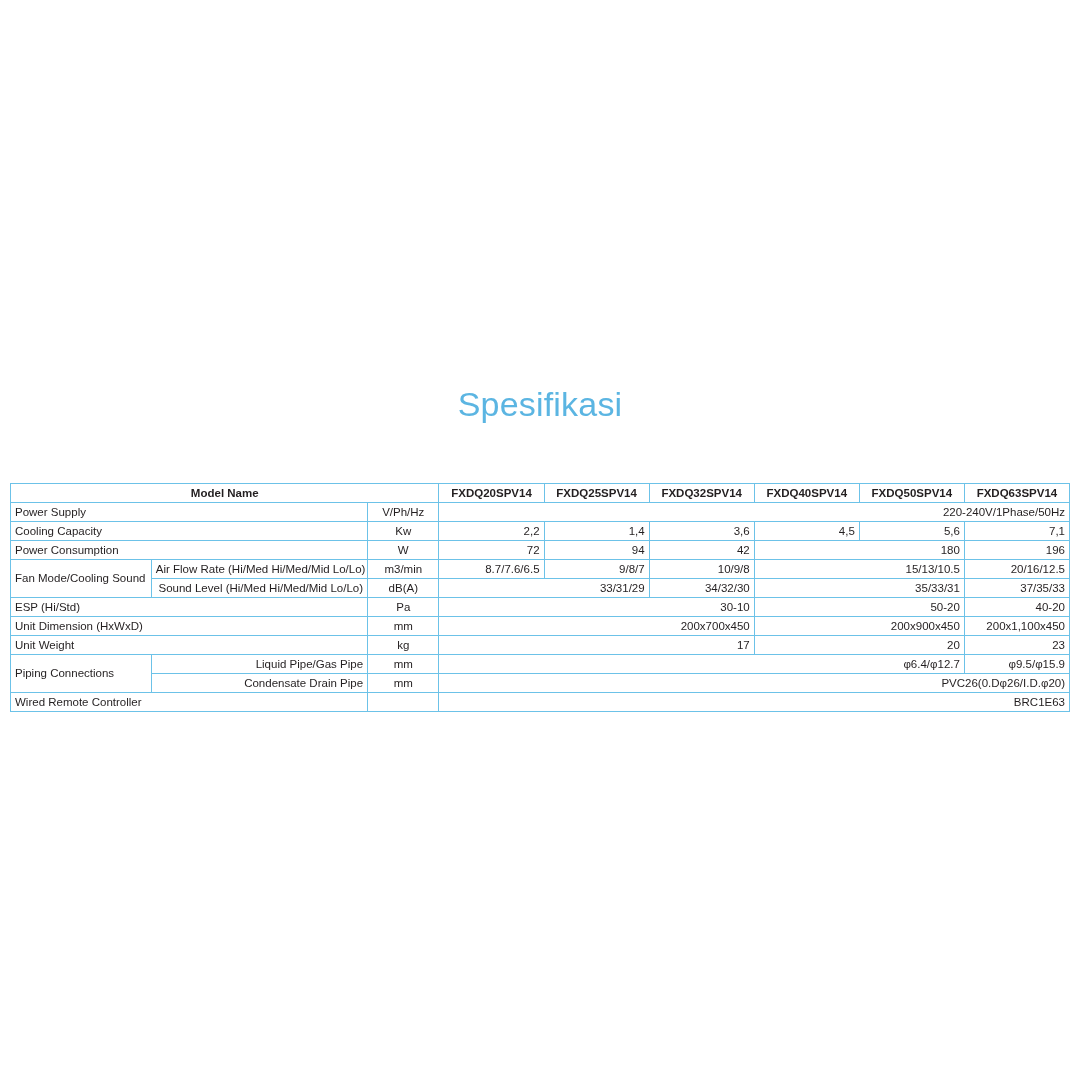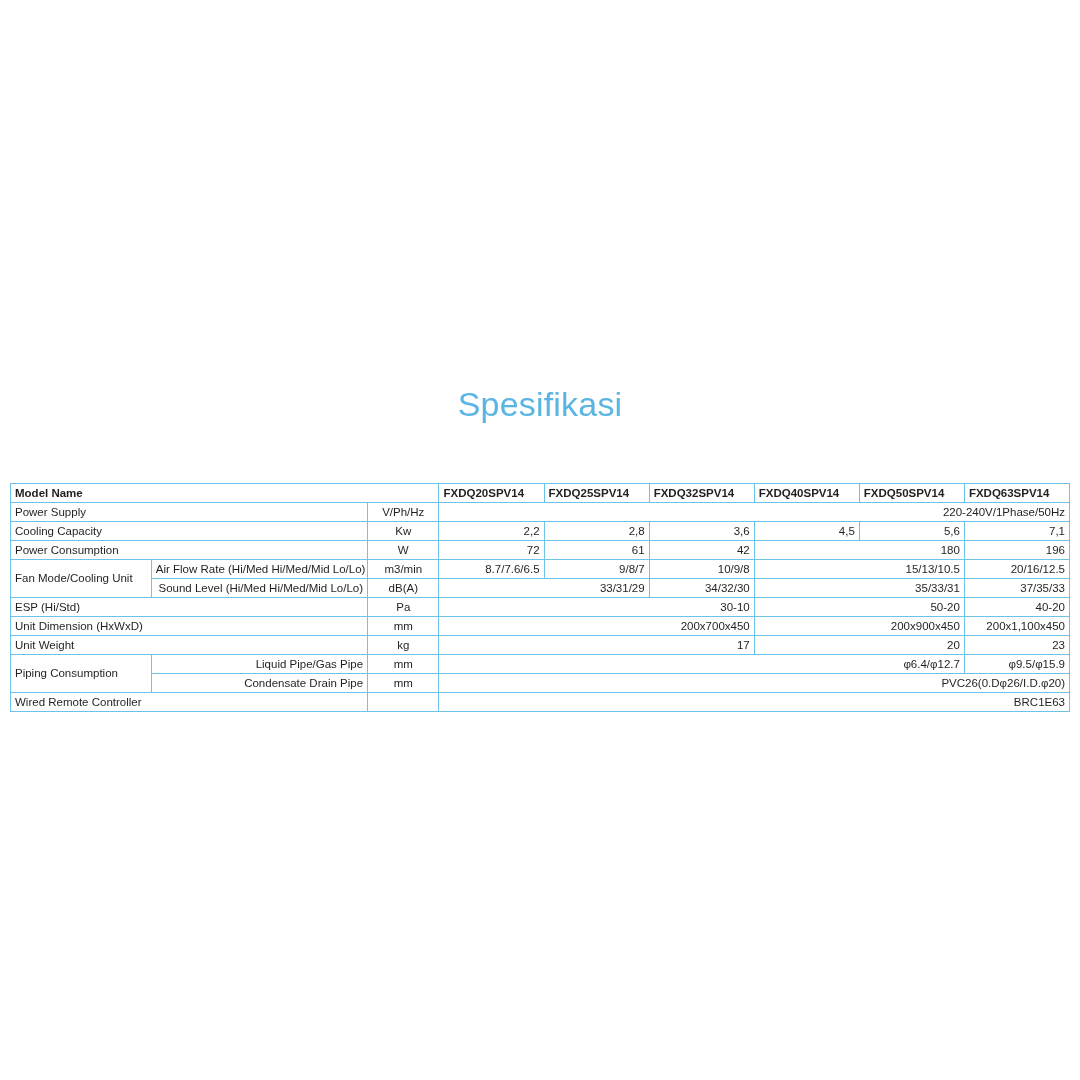--- a/index.html
+++ b/index.html
@@ -52,21 +52,21 @@
     height: 18px;
     line-height: 13px;
     color: #231f20;
     background: #ffffff;
     vertical-align: middle;
     overflow: hidden;
     white-space: nowrap;
   }
   table.spec th {
     font-weight: bold;
-    text-align: left;
+    text-align: center;
   }
   .c-left { text-align: left; }
   .c-center { text-align: right; }
   .hdr-label { font-weight: bold; text-align: center; }
   .unit-col { text-align: center; }
   .row-h { height: 18px; }
 </style>
 </head>
 <body>
 
@@ -101,37 +101,37 @@
       <tbody>
           <tr class="row-h">
             <td class="c-left" colspan="2">Power Supply</td>
             <td class="unit-col">V/Ph/Hz</td>
             <td class="c-center" colspan="6">220-240V/1Phase/50Hz</td>
           </tr>
           <tr class="row-h">
             <td class="c-left" colspan="2">Cooling Capacity</td>
             <td class="unit-col">Kw</td>
             <td class="c-center">2,2</td>
-            <td class="c-center">2,8</td>
+            <td class="c-center">1,4</td>
             <td class="c-center">3,6</td>
             <td class="c-center">4,5</td>
             <td class="c-center">5,6</td>
             <td class="c-center">7,1</td>
           </tr>
           <tr class="row-h">
             <td class="c-left" colspan="2">Power Consumption</td>
             <td class="unit-col">W</td>
             <td class="c-center">72</td>
-            <td class="c-center">61</td>
+            <td class="c-center">94</td>
             <td class="c-center">42</td>
             <td class="c-center" colspan="2">180</td>
             <td class="c-center">196</td>
           </tr>
           <tr class="row-h">
-            <td class="c-left" rowspan="2">Fan Mode/Cooling Unit</td>
+            <td class="c-left" rowspan="2">Fan Mode/Cooling Sound</td>
             <td class="c-center">Air Flow Rate (Hi/Med Hi/Med/Mid Lo/Lo)</td>
             <td class="unit-col">m3/min</td>
             <td class="c-center">8.7/7.6/6.5</td>
             <td class="c-center">9/8/7</td>
             <td class="c-center">10/9/8</td>
             <td class="c-center" colspan="2">15/13/10.5</td>
             <td class="c-center">20/16/12.5</td>
           </tr>
           <tr class="row-h">
             <td class="c-center">Sound Level (Hi/Med Hi/Med/Mid Lo/Lo)</td>
@@ -156,21 +156,21 @@
             <td class="c-center">200x1,100x450</td>
           </tr>
           <tr class="row-h">
             <td class="c-left" colspan="2">Unit Weight</td>
             <td class="unit-col">kg</td>
             <td class="c-center" colspan="3">17</td>
             <td class="c-center" colspan="2">20</td>
             <td class="c-center">23</td>
           </tr>
           <tr class="row-h">
-            <td class="c-left" rowspan="2">Piping Consumption</td>
+            <td class="c-left" rowspan="2">Piping Connections</td>
             <td class="c-center">Liquid Pipe/Gas Pipe</td>
             <td class="unit-col">mm</td>
             <td class="c-center" colspan="5">φ6.4/φ12.7</td>
             <td class="c-center">φ9.5/φ15.9</td>
           </tr>
           <tr class="row-h">
             <td class="c-center">Condensate Drain Pipe</td>
             <td class="unit-col">mm</td>
             <td class="c-center" colspan="6">PVC26(0.Dφ26/I.D.φ20)</td>
           </tr>

